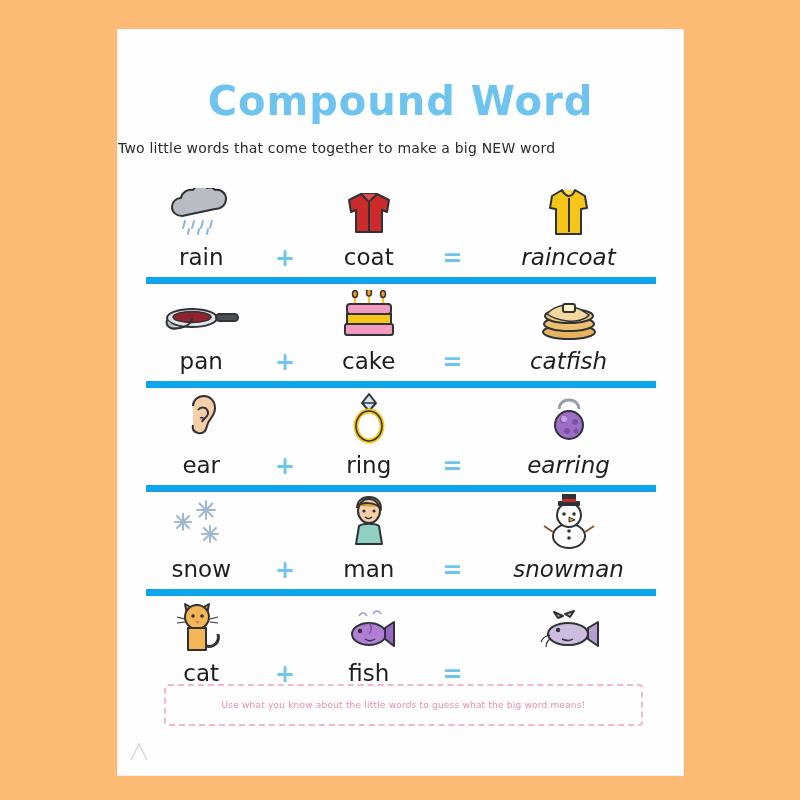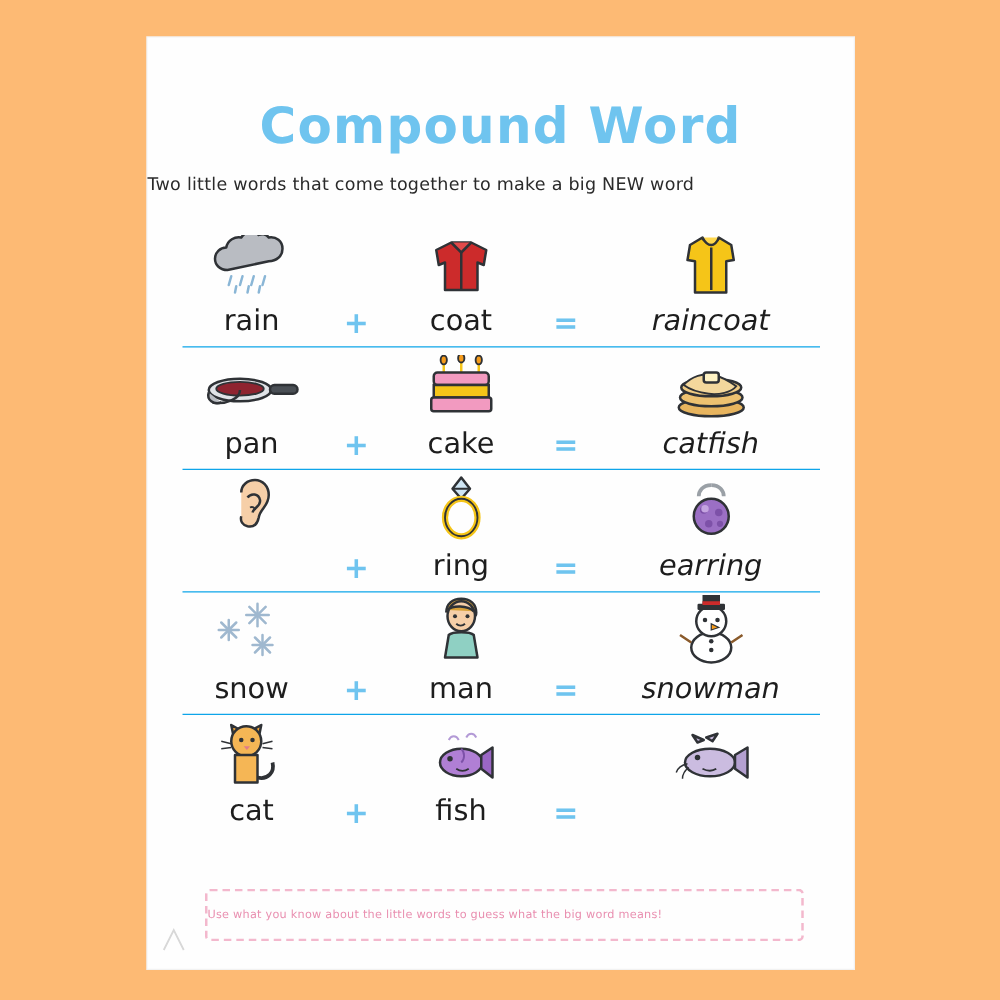--- a/index.html
+++ b/index.html
@@ -57,21 +57,21 @@
   .rows {
     position: absolute;
     left: 28px;
     top: 150px;
     width: 510px;
   }
 
   .row {
     position: relative;
     height: 97px;
-    border-bottom: 1px solid #0ea5e9;
+    border-bottom: 7px solid #0ea5e9;
     display: flex;
     align-items: flex-end;
   }
 
   .row:last-child { border-bottom: none; }
 
   .cell {
     position: relative;
     text-align: center;
     height: 97px;
@@ -110,27 +110,28 @@
   .op-wrap {
     height: 97px;
     display: flex;
     align-items: flex-end;
     justify-content: center;
   }
 
   .footnote {
     position: absolute;
     left: 46px;
-    top: 681px;
+    top: 654px;
     width: 475px;
     height: 38px;
     border: 2px dashed #f3b8cd;
     border-radius: 4px;
     display: flex;
     align-items: center;
+    justify-content: center;
   }
 
   .footnote-text {
     font-family: "DejaVu Sans", sans-serif;
     font-size: 9px;
     color: #e98fb0;
     letter-spacing: 0.2px;
     white-space: nowrap;
   }
 
@@ -272,20 +273,21 @@
 
       <div class="row">
         <div class="cell cell-word">
           <div class="art">
             <svg width="40" height="52" viewBox="0 0 40 52">
               <path d="M12 12c0-6 5-10 11-10s11 5 11 12c0 9-7 11-8 18-1 5-4 8-9 7-4-1-6-4-5-8" fill="#f6cfa8" stroke="#2f3236" stroke-width="2" stroke-linejoin="round"></path>
               <path d="M17 16c3-4 9-3 10 2s-5 6-6 10" fill="none" stroke="#2f3236" stroke-width="2"></path>
               <path d="M19 24c2-1 4 0 4 2" fill="none" stroke="#2f3236" stroke-width="1.5"></path>
             </svg>
           </div>
+          <div class="word">ear</div>
         </div>
 
         <div class="cell cell-op">
           <div class="op-wrap">
               <span class="op">+</span>
             </div>
         </div>
 
         <div class="cell cell-word">
           <div class="art">

